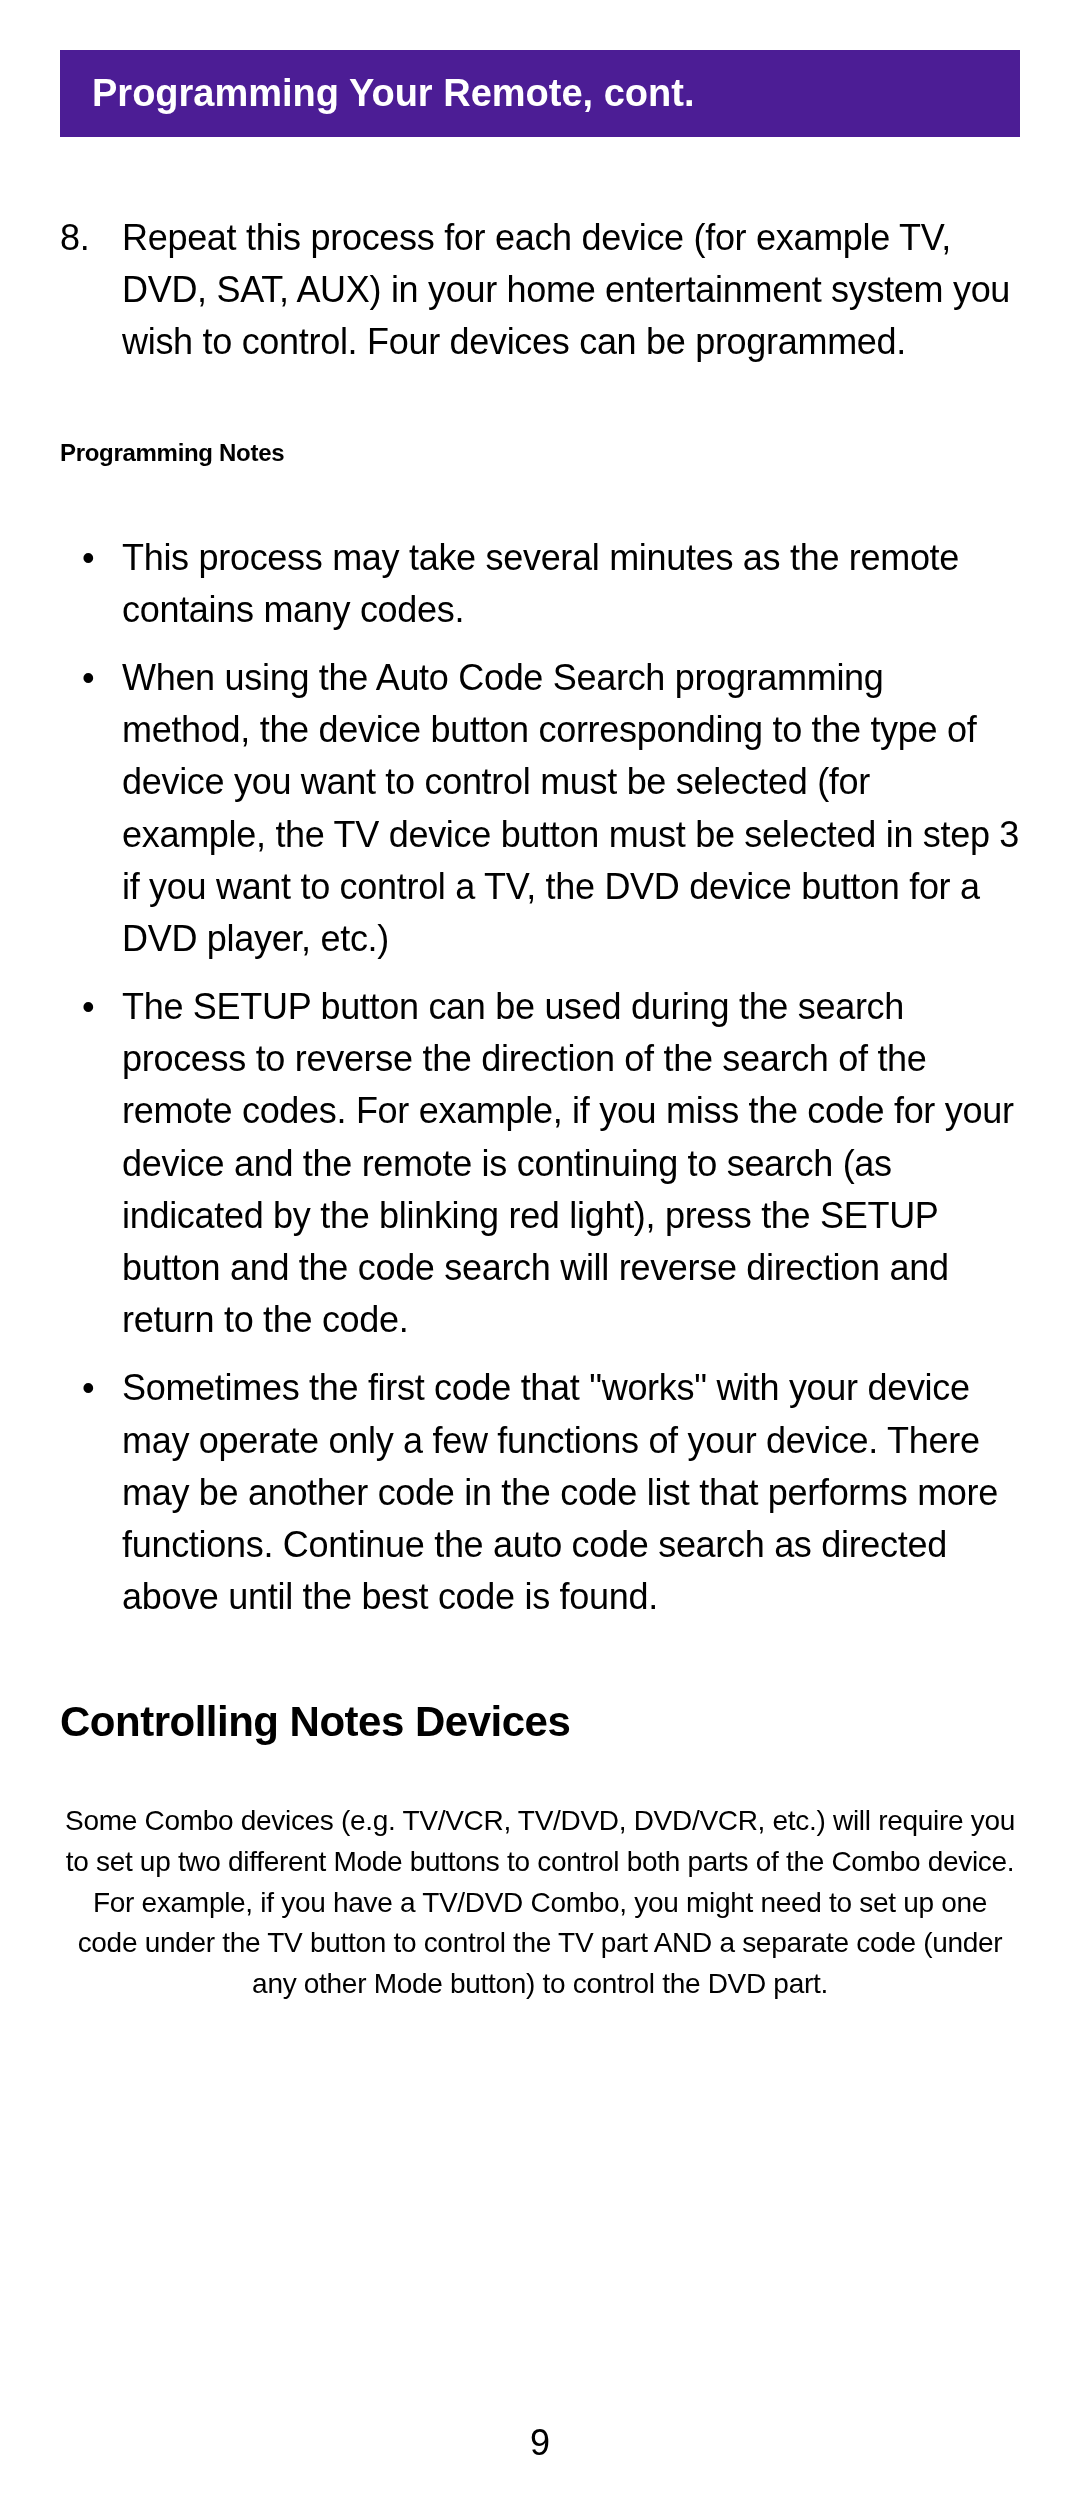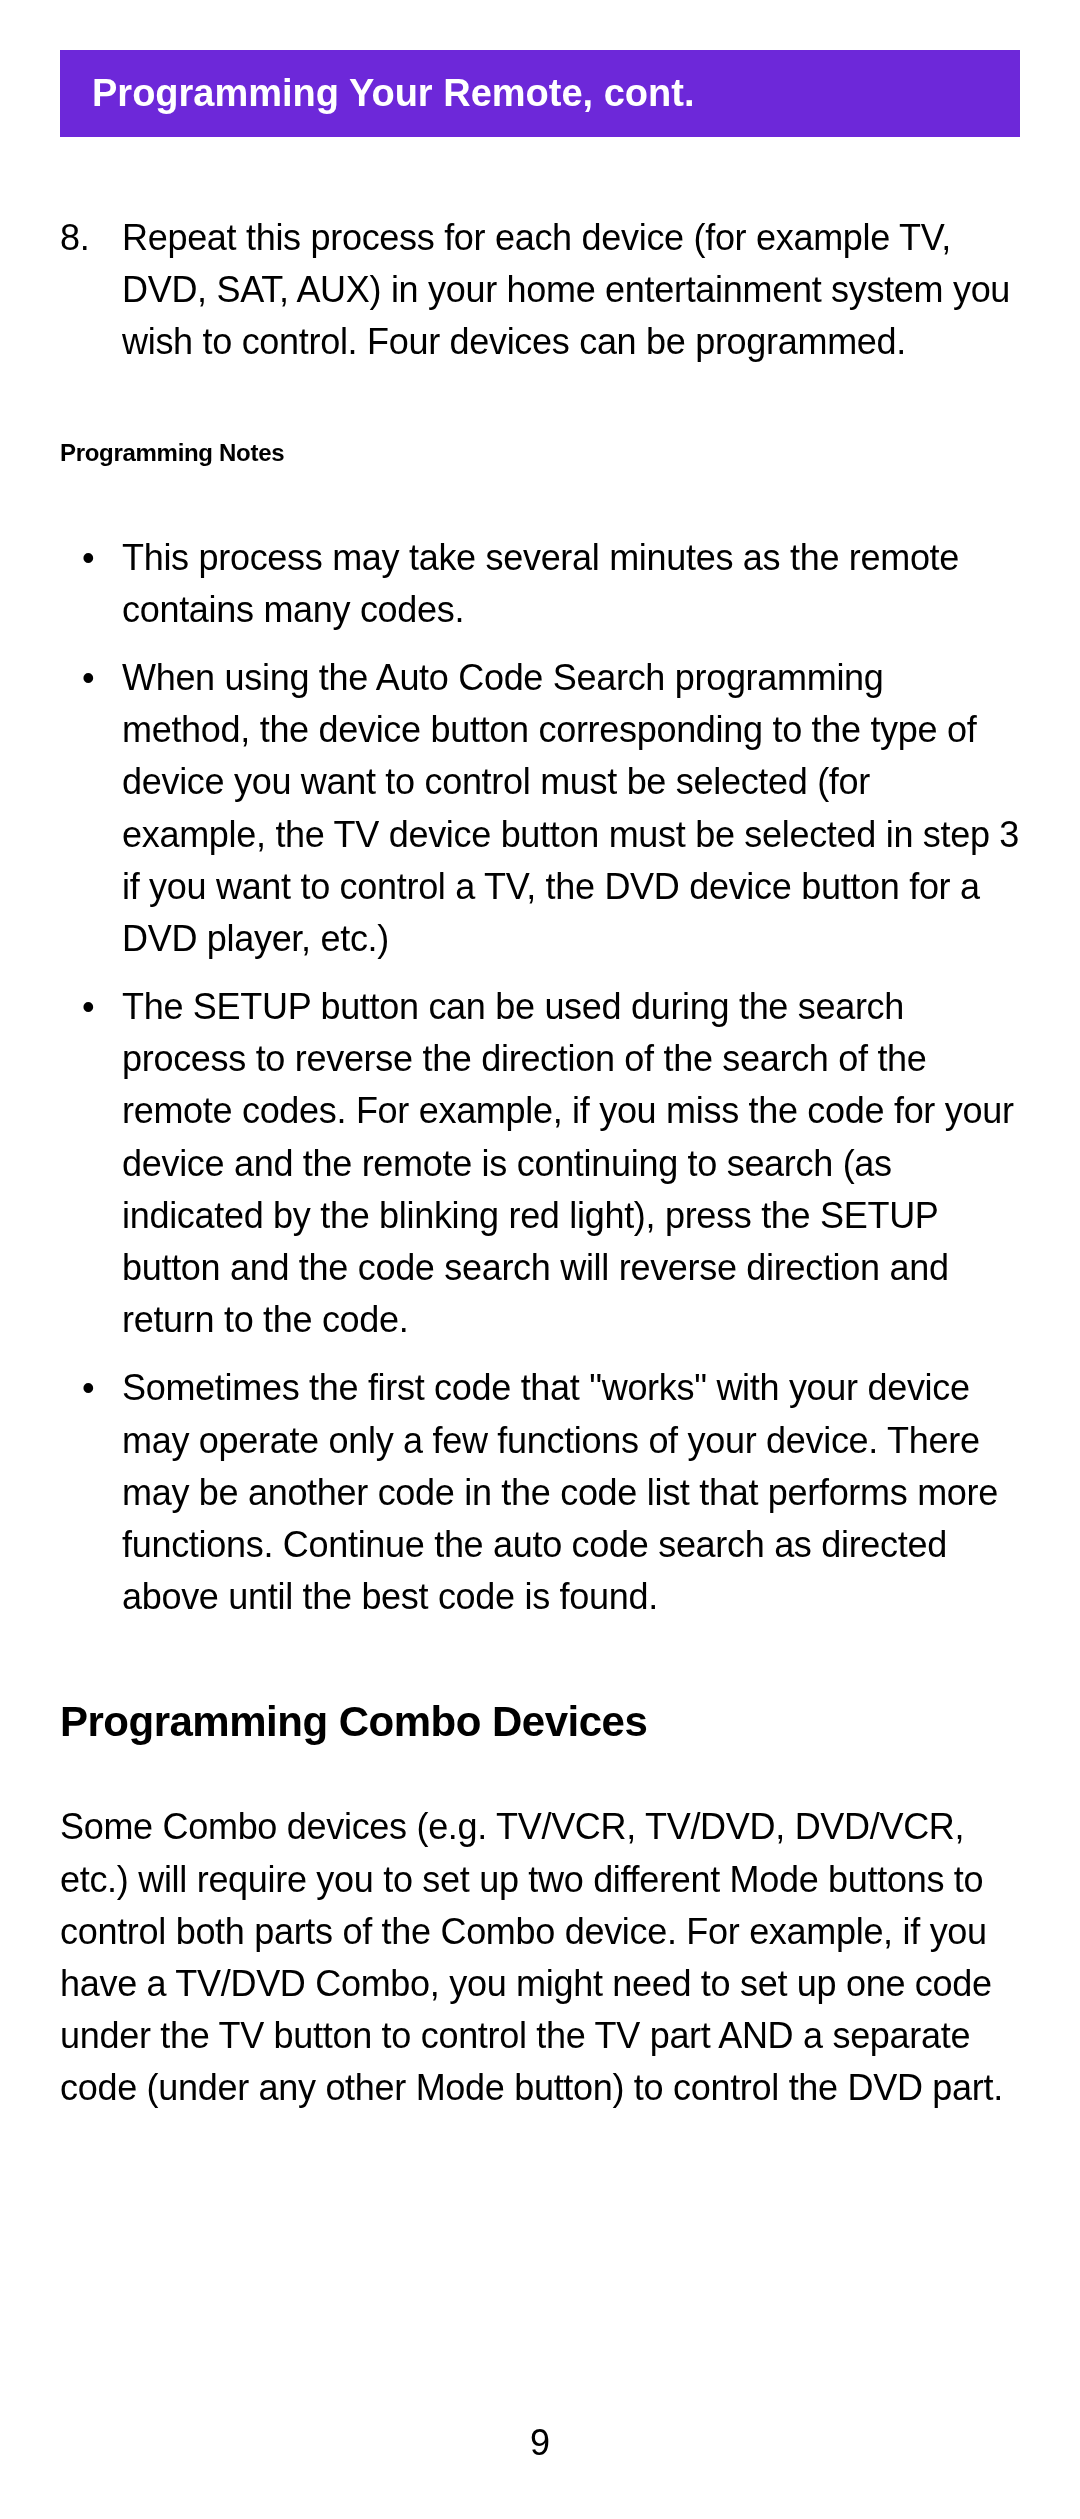--- a/index.html
+++ b/index.html
@@ -9,21 +9,21 @@
     }
     body {
       font-family: -apple-system, BlinkMacSystemFont, "Segoe UI", Arial, sans-serif;
       background: #ffffff;
       width: 1080px;
       height: 2519px;
       padding: 50px 60px;
       position: relative;
     }
     .header-banner {
-      background: #6d28d9;
+      background: #4c1d95;
       color: #ffffff;
       font-size: 38px;
       font-weight: bold;
       padding: 22px 32px;
       margin-bottom: 75px;
     }
     .numbered-item {
       display: flex;
       margin-bottom: 70px;
       font-size: 36px;
@@ -63,23 +63,24 @@
       top: 0;
       font-size: 36px;
     }
     .section-heading {
       font-size: 42px;
       font-weight: bold;
       margin-bottom: 55px;
       letter-spacing: -0.5px;
     }
     .paragraph {
-      font-size: 36px;
+      font-size: 28px;
       line-height: 1.45;
       letter-spacing: -0.3px;
+      text-align: center;
     }
     .bold {
       font-weight: normal;
     }
     .page-number {
       position: absolute;
       bottom: 55px;
       left: 0;
       right: 0;
       text-align: center;
@@ -108,19 +109,19 @@
     <span>When using the Auto Code Search programming method, the device button corresponding to the type of device you want to control must be selected (for example, the </span><span class="bold">TV</span><span> device button must be selected in step 3 if you want to control a TV, the </span><span class="bold">DVD</span><span> device button for a DVD player, etc.)</span>
   </li>
   <li>
     <span>The </span><span class="bold">SETUP</span><span> button can be used during the search process to reverse the direction of the search of the remote codes. For example, if you miss the code for your device and the remote is continuing to search (as indicated by the blinking red light), press the </span><span class="bold">SETUP</span><span> button and the code search will reverse direction and return to the code.</span>
   </li>
   <li>
     <span>Sometimes the first code that "works" with your device may operate only a few functions of your device. There may be another code in the code list that performs more functions. Continue the auto code search as directed above until the best code is found.</span>
   </li>
 </ul>
 
-<div class="section-heading">Programming Combo Devices</div>
+<div class="section-heading">Controlling Notes Devices</div>
 
 <div class="paragraph">
   <span>Some Combo devices (e.g. TV/VCR, TV/DVD, DVD/VCR, etc.) will require you to set up two different Mode buttons to control both parts of the Combo device. For example, if you have a TV/DVD Combo, you might need to set up one code under the </span><span class="bold">TV</span><span> button to control the TV part AND a separate code (under any other Mode button) to control the DVD part.</span>
 </div>
 
 <div class="page-number">9</div>
 
 </body></html>

